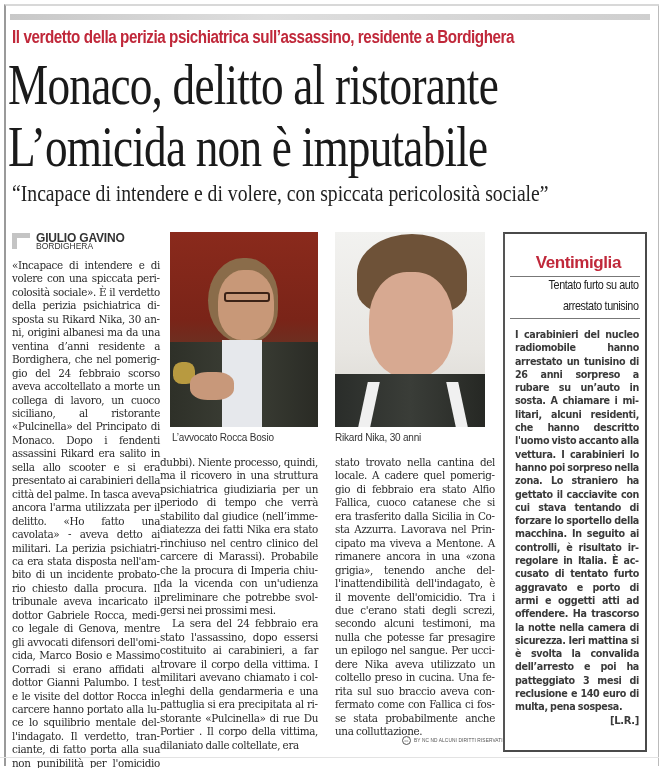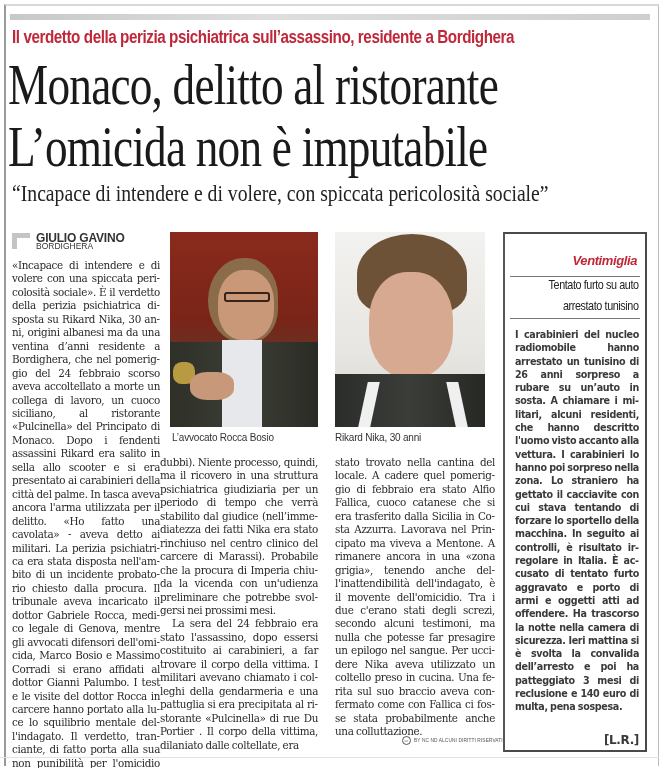--- a/index.html
+++ b/index.html
@@ -40,27 +40,27 @@
   .nika-apron { position: absolute; left: 28px; top: 150px; width: 12px; height: 45px; background: #f0f0f0; transform: skewX(-12deg); }
   .nika-apron.r { left: 116px; transform: skewX(12deg); }
 
   .caption { position: absolute; font-family: "Liberation Sans", sans-serif; font-size: 10px; color: #333; white-space: nowrap; letter-spacing: -0.2px; }
   .cap-bosio { left: 172px; top: 432px; }
   .cap-nika { left: 335px; top: 432px; }
   .copyright { position: absolute; left: 402px; top: 736px; font-family: "Liberation Sans", sans-serif; font-size: 4.8px; color: #555; white-space: nowrap; letter-spacing: 0.1px; }
   .copyright .c-icon { display: inline-block; width: 7px; height: 7px; border: 1px solid #555; border-radius: 50%; font-size: 4px; line-height: 7px; text-align: center; vertical-align: middle; margin-right: 3px; }
 
   .sidebar-box { position: absolute; left: 503px; top: 232px; width: 144px; height: 520px; border: 2px solid #4a4a4a; border-left-color: #555; box-sizing: border-box; background: #fff; }
-  .sb-title { position: absolute; right: 8px; top: 19px; font-family: "Liberation Sans", sans-serif; font-weight: bold; font-size: 13px; color: #c0283a; white-space: nowrap; letter-spacing: -0.4px; font-style: italic; }
+  .sb-title { position: absolute; right: 24px; top: 19px; font-family: "Liberation Sans", sans-serif; font-weight: bold; font-size: 17px; color: #c0283a; white-space: nowrap; letter-spacing: -0.4px; }
   .sb-rule { position: absolute; left: 5px; width: 130px; height: 0; border-top: 1px solid #777; }
   .sb-sub { position: absolute; right: 6px; font-family: "Liberation Sans", sans-serif; font-size: 13.5px; color: #222; white-space: nowrap; transform: scaleX(0.8); transform-origin: right top; letter-spacing: -0.5px; }
   .sb-sub.s1 { top: 43px; }
   .sb-sub.s2 { top: 64px; }
   .sb-body { position: absolute; left: 10px; top: 94px; width: 124px; font-family: "DejaVu Sans", sans-serif; font-weight: bold; font-size: 9.6px; line-height: 13.3px; color: #3a3a3a; text-align: justify; letter-spacing: -0.35px; word-spacing: -0.6px; }
-  .sb-body .sig { font-size: 12px; float: right; margin-top: 20px; }
+  .sb-body .sig { font-size: 10px; float: right; margin-top: 0; }
   .bottom-rule { position: absolute; left: 0; top: 757px; width: 659px; height: 1px; background: #e3e3e3; }
 </style>
 </head>
 <body>
 
 <div class="page-frame"></div>
 <div class="top-band"></div>
 
 <div class="kicker">Il verdetto della perizia psichiatrica sull’assassino, residente a Bordighera</div>
 <div class="headline l1">Monaco, delitto al ristorante</div>

